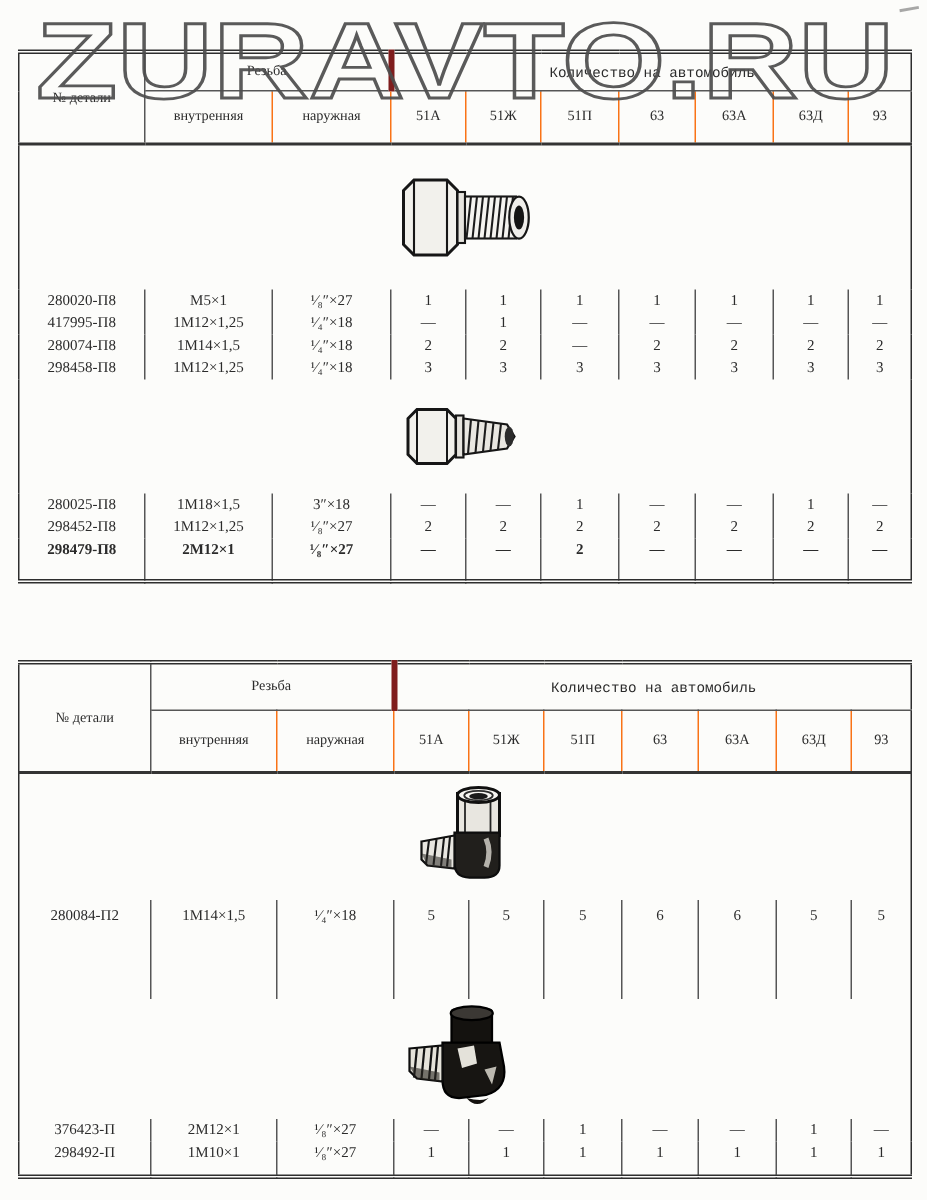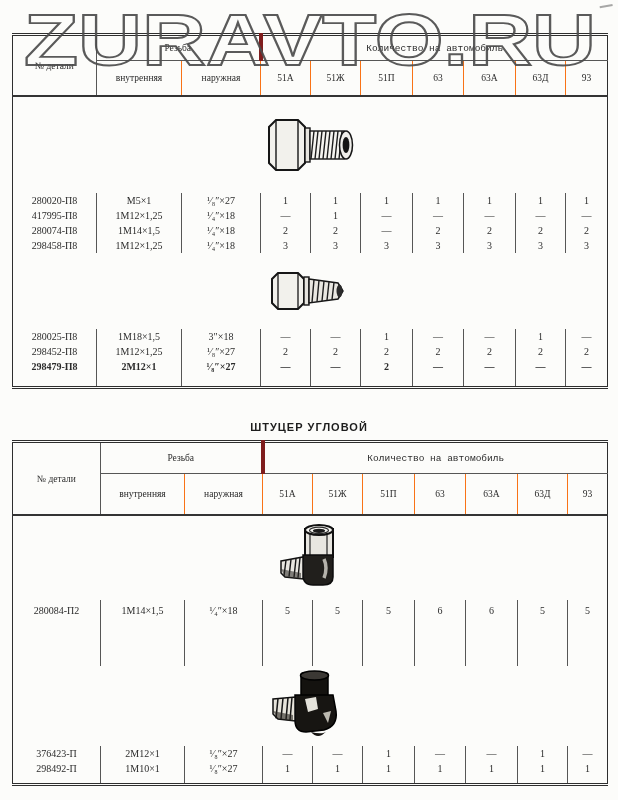--- a/index.html
+++ b/index.html
@@ -55,21 +55,20 @@
   #t2g1 tr[data-name="table-row"] td{height:62px;vertical-align:top;padding-top:4px;font-family:Liberation Serif, serif;}
   #t1g2 tr[data-name="table-row"]:last-child td{padding-bottom:12px;font-weight:bold;}
   #t2g2 tr[data-name="table-row"]:last-child td{padding-bottom:7px;}
   .fit-svg{display:inline-block;vertical-align:middle;}
 </style>
 </head>
 <body>
 
 <div class="sheet" data-name="catalog-page">
 
-  <div class="tbl-title" id="title2" data-name="table2-title">ШТУЦЕР УГЛОВОЙ</div>
 
   <div class="corner-mark" data-name="scan-artifact"></div>
 
   <table class="doc-table" id="table1" data-name="straight-fitting-table">
     <colgroup>
       <col style="width:84px">
         <col style="width:85px">
         <col style="width:79px">
       <col style="width:50px">
         <col style="width:50px">

